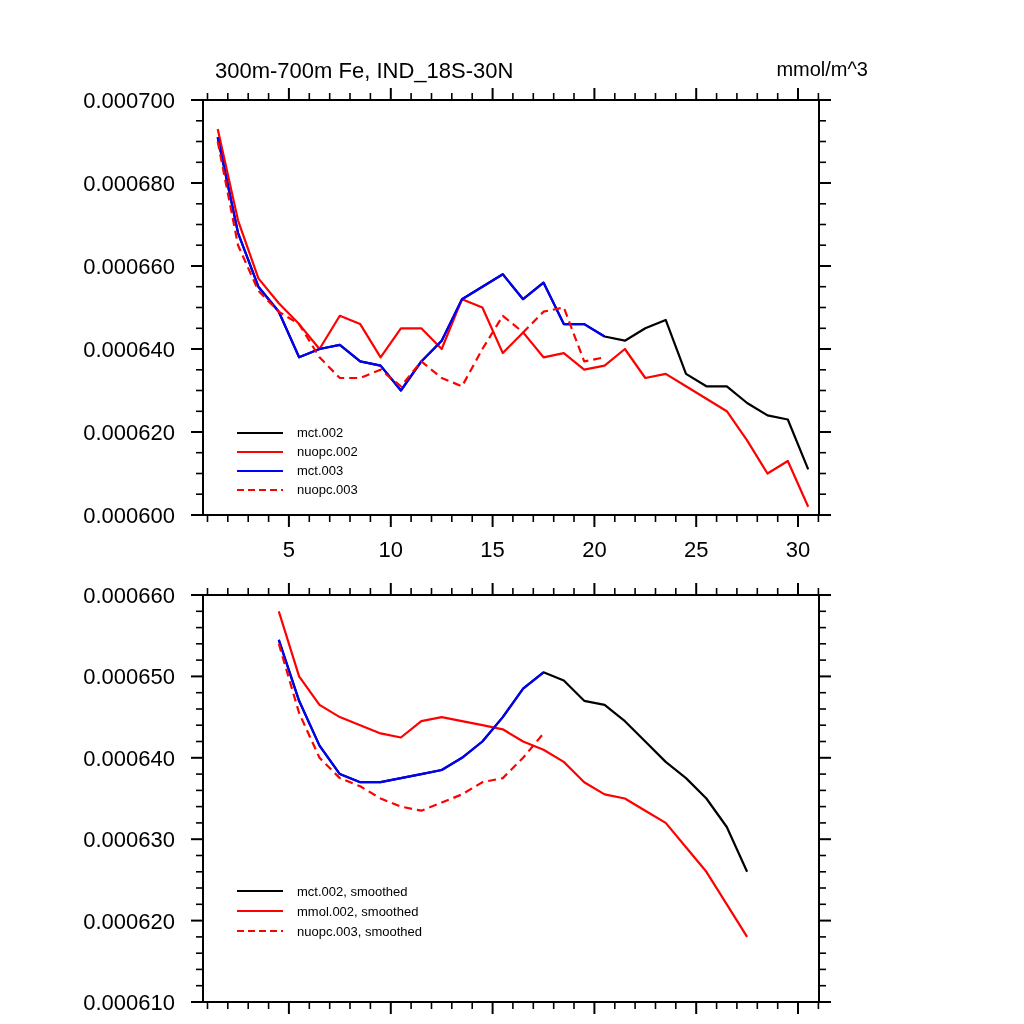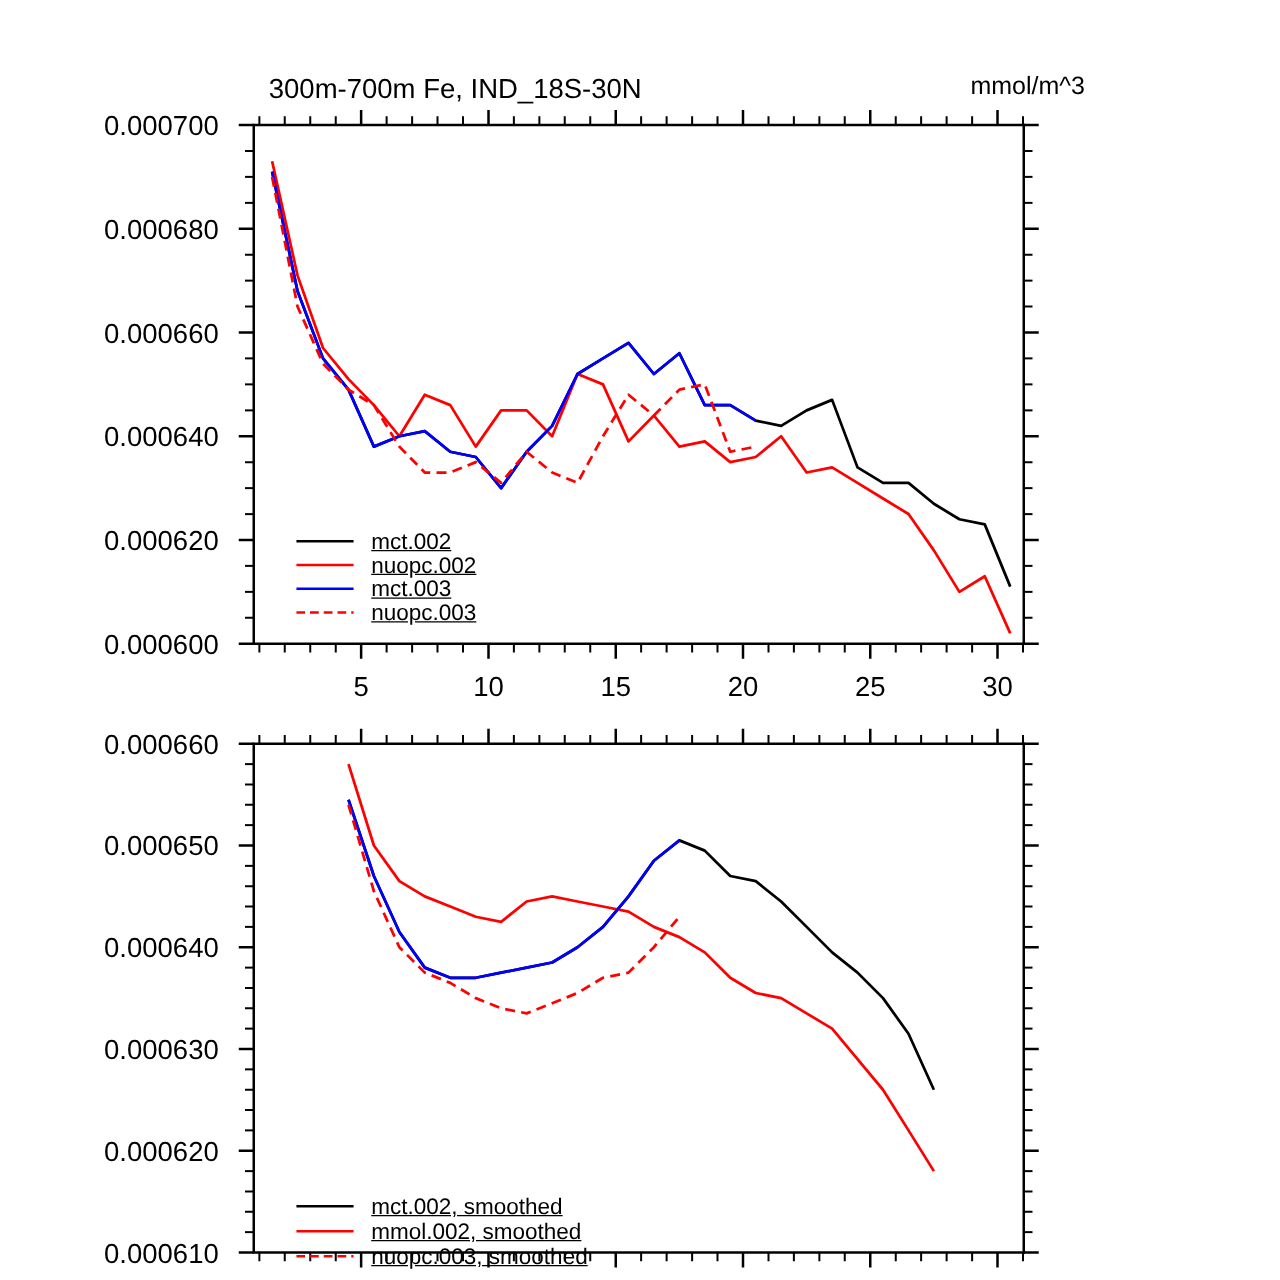--- a/index.html
+++ b/index.html
@@ -5,26 +5,26 @@
   html,body{margin:0;padding:0;background:#ffffff;}
   .canvas{position:relative;width:1024px;height:1024px;background:#ffffff;
           font-family:"Liberation Sans",sans-serif;overflow:hidden;}
   #plot{position:absolute;left:0;top:0;}
   #plot text{font-family:"Liberation Sans",sans-serif;fill:#000000;}
   .chart-title{position:absolute;left:203px;top:58px;font-size:22px;color:#000;white-space:nowrap;margin-left:12px;}
   .units-label{position:absolute;left:468px;top:58px;width:400px;text-align:right;
                font-size:20px;color:#000;white-space:nowrap;}
   .legend{position:absolute;left:237px;}
   #legend-0{top:423px;}
-  #legend-1{top:955px;}
+  #legend-1{top:881px;}
   .legend-row{display:flex;align-items:center;}
   #legend-0 .legend-row{height:19px;}
   #legend-1 .legend-row{height:20px;}
   .legend-swatch{flex:0 0 auto;margin-right:14px;}
-  .legend-label{font-size:18px;color:#000;white-space:nowrap;line-height:1;text-decoration:underline;}
+  .legend-label{font-size:13px;color:#000;white-space:nowrap;line-height:1;}
 </style>
 </head>
 <body>
 
 <div class="canvas">
   <svg id="plot" width="1024" height="1024" viewBox="0 0 1024 1024">
       <rect x="203" y="100" width="616" height="415" fill="none" stroke="#000" stroke-width="2"></rect>
       <line x1="207.5" y1="515" x2="207.5" y2="522" stroke="#000" stroke-width="1.6"></line>
       <line x1="207.5" y1="100" x2="207.5" y2="93" stroke="#000" stroke-width="1.6"></line>
       <line x1="227.8" y1="515" x2="227.8" y2="522" stroke="#000" stroke-width="1.6"></line>

